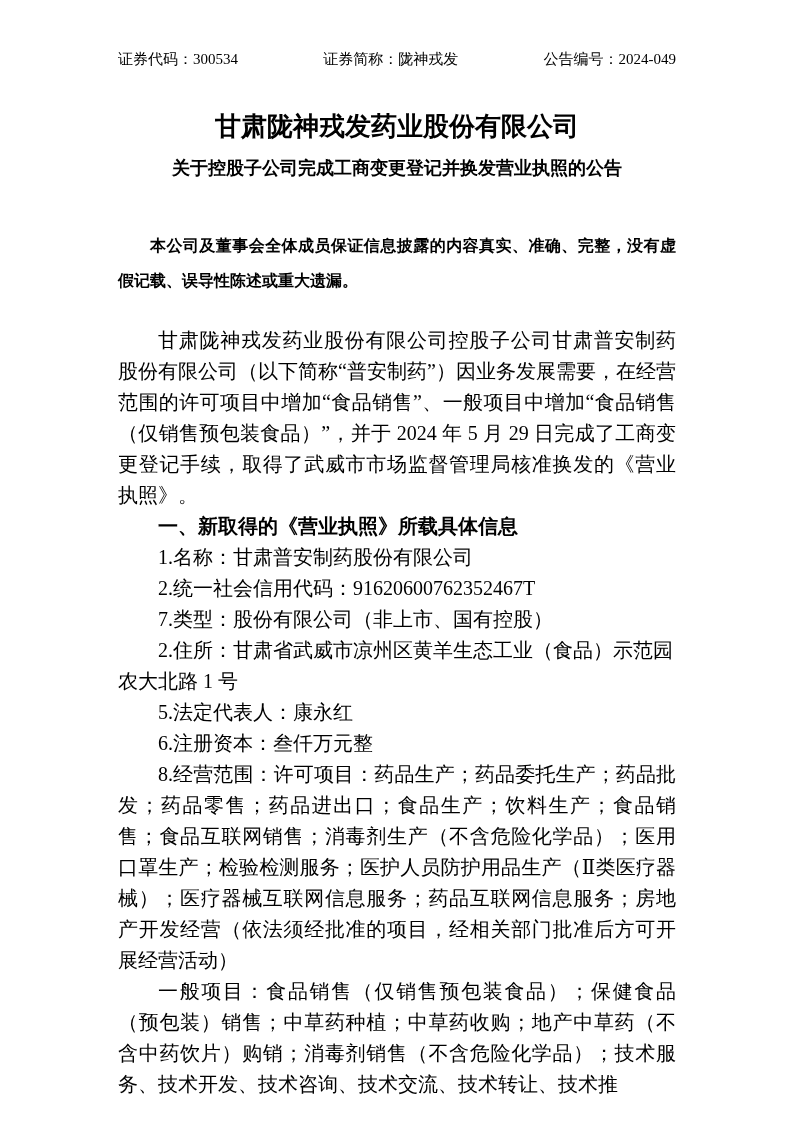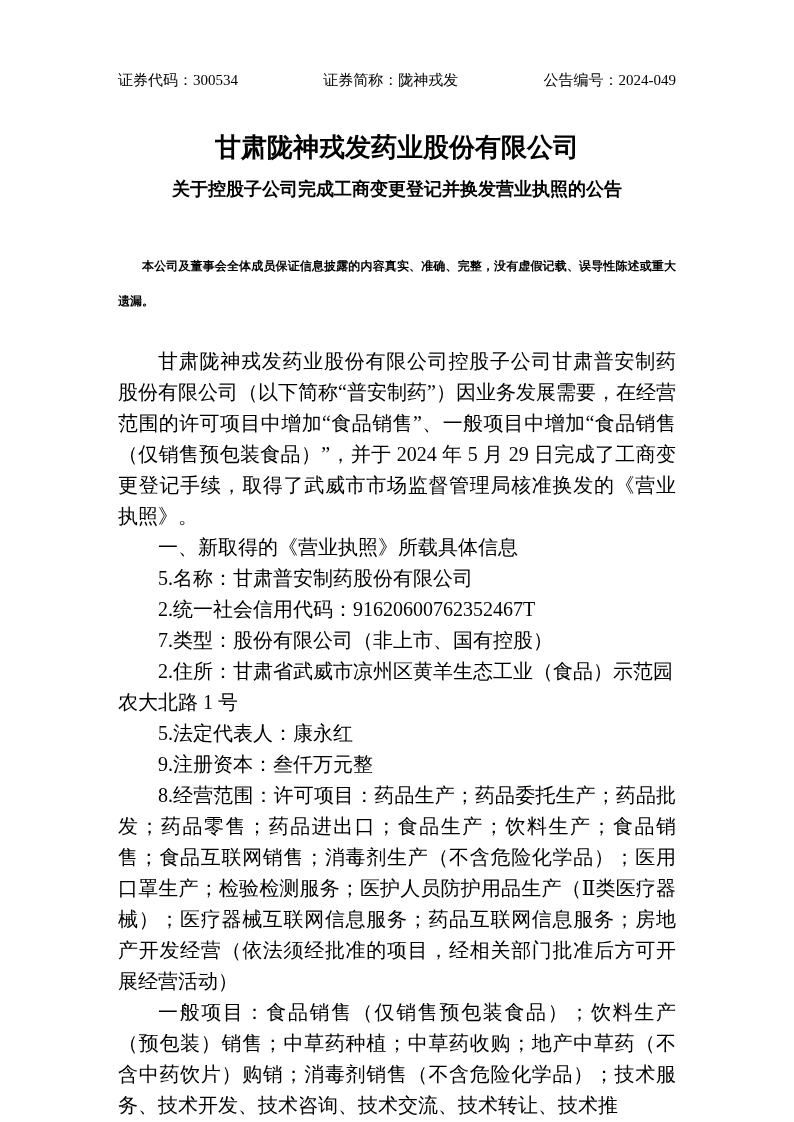--- a/index.html
+++ b/index.html
@@ -7,21 +7,21 @@
     padding: 0;
     background: #ffffff;
   }
   .page {
     position: relative;
     width: 794px;
     height: 1122px;
     margin: 0 auto;
     background: #ffffff;
     box-sizing: border-box;
-    padding: 70px 118px 0 118px;
+    padding: 49px 118px 0 118px;
     font-family: "Liberation Serif", "DejaVu Serif", serif;
     color: #000000;
     overflow: hidden;
   }
   .header-row {
     display: flex;
     justify-content: space-between;
     align-items: baseline;
     font-size: 15px;
     line-height: 20px;
@@ -35,39 +35,39 @@
     margin: 43px 0 0 0;
   }
   .subtitle {
     font-size: 18px;
     font-weight: bold;
     text-align: center;
     line-height: 32px;
     margin: 10px 0 0 0;
   }
   .disclaimer {
-    font-size: 12px;
+    font-size: 16px;
     font-weight: bold;
     line-height: 35px;
     margin: 44px 0 0 0;
     text-indent: 2em;
     text-align: justify;
   }
   .body {
     font-size: 20px;
     line-height: 31px;
     margin: 0;
     text-indent: 2em;
     text-align: justify;
   }
   .intro {
     margin-top: 27px;
   }
   .section-heading {
-    font-weight: normal;
+    font-weight: bold;
   }
   .item {
     text-align: left;
   }
 </style>
 </head>
 <body>
 
 <div class="page">
 
@@ -80,24 +80,24 @@
   <h1 class="title">甘肃陇神戎发药业股份有限公司</h1>
 
   <h2 class="subtitle">关于控股子公司完成工商变更登记并换发营业执照的公告</h2>
 
   <p class="disclaimer">本公司及董事会全体成员保证信息披露的内容真实、准确、完整，没有虚假记载、误导性陈述或重大遗漏。</p>
 
   <p class="body intro">甘肃陇神戎发药业股份有限公司控股子公司甘肃普安制药股份有限公司（以下简称“普安制药”）因业务发展需要，在经营范围的许可项目中增加“食品销售”、一般项目中增加“食品销售（仅销售预包装食品）”，并于 2024 年 5 月 29 日完成了工商变更登记手续，取得了武威市市场监督管理局核准换发的《营业执照》。</p>
 
   <p class="body section-heading">一、新取得的《营业执照》所载具体信息</p>
 
-  <p class="body item">5.名称：甘肃普安制药股份有限公司</p>
+  <p class="body item">1.名称：甘肃普安制药股份有限公司</p>
   <p class="body item">2.统一社会信用代码：91620600762352467T</p>
   <p class="body item">7.类型：股份有限公司（非上市、国有控股）</p>
   <p class="body item">2.住所：甘肃省武威市凉州区黄羊生态工业（食品）示范园农大北路 1 号</p>
   <p class="body item">5.法定代表人：康永红</p>
-  <p class="body item">9.注册资本：叁仟万元整</p>
+  <p class="body item">6.注册资本：叁仟万元整</p>
 
   <p class="body">8.经营范围：许可项目：药品生产；药品委托生产；药品批发；药品零售；药品进出口；食品生产；饮料生产；食品销售；食品互联网销售；消毒剂生产（不含危险化学品）；医用口罩生产；检验检测服务；医护人员防护用品生产（Ⅱ类医疗器械）；医疗器械互联网信息服务；药品互联网信息服务；房地产开发经营（依法须经批准的项目，经相关部门批准后方可开展经营活动）</p>
 
-  <p class="body">一般项目：食品销售（仅销售预包装食品）；饮料生产（预包装）销售；中草药种植；中草药收购；地产中草药（不含中药饮片）购销；消毒剂销售（不含危险化学品）；技术服务、技术开发、技术咨询、技术交流、技术转让、技术推</p>
+  <p class="body">一般项目：食品销售（仅销售预包装食品）；保健食品（预包装）销售；中草药种植；中草药收购；地产中草药（不含中药饮片）购销；消毒剂销售（不含危险化学品）；技术服务、技术开发、技术咨询、技术交流、技术转让、技术推</p>
 
 </div>
 
 </body></html>

